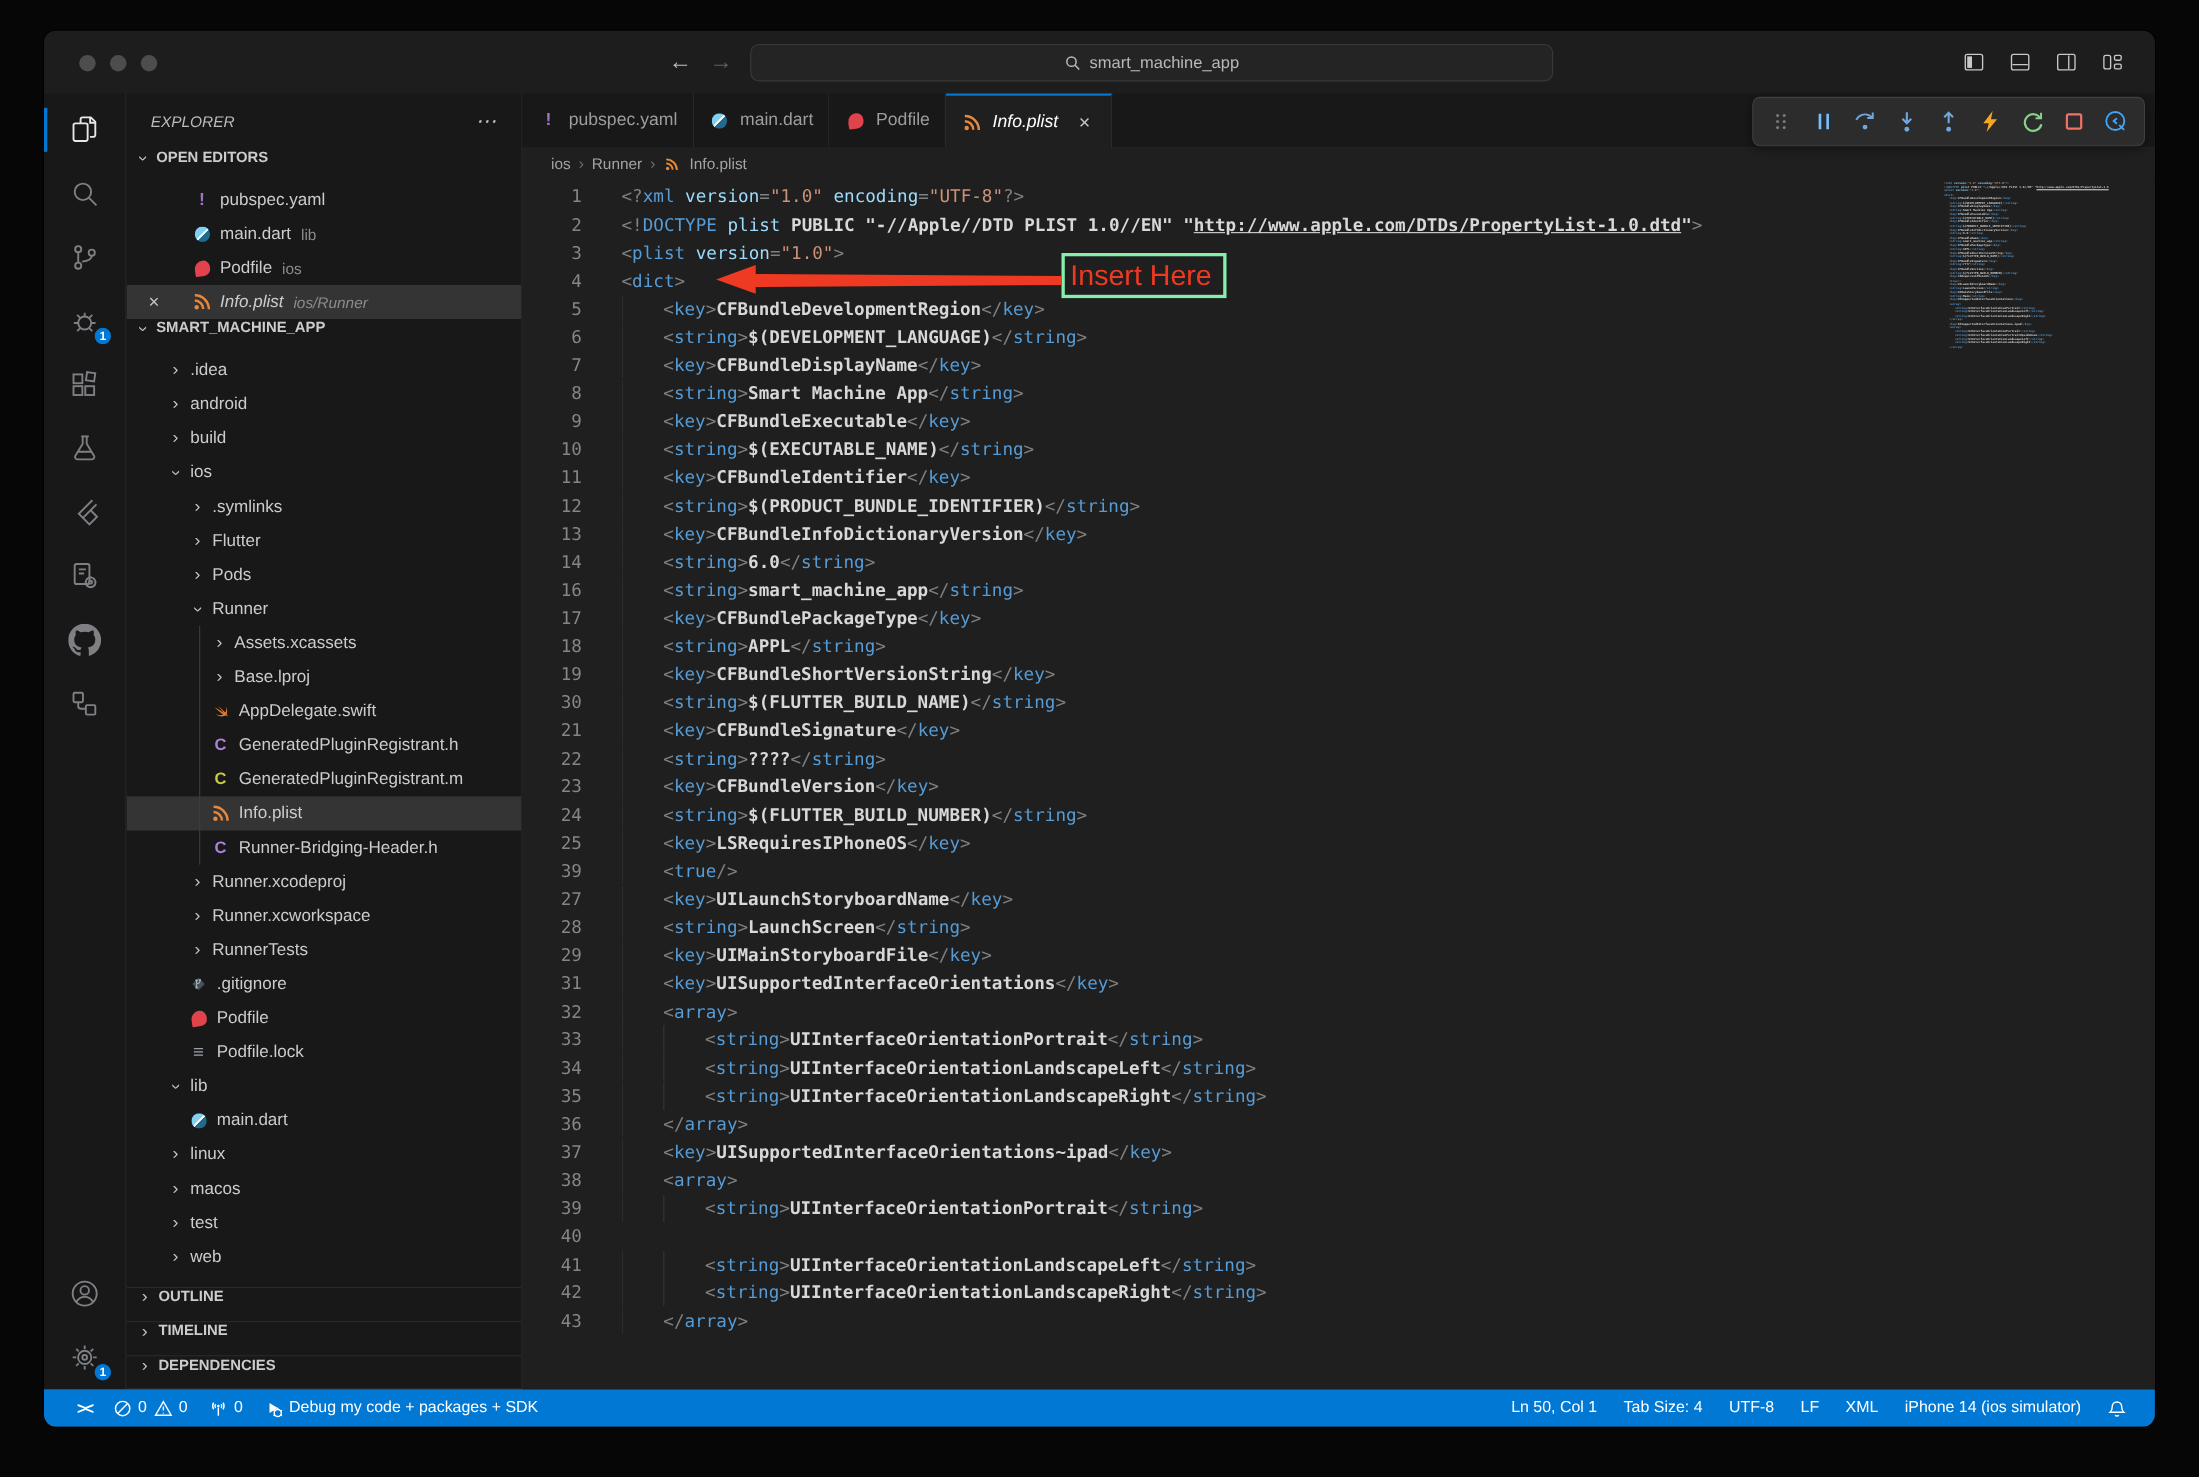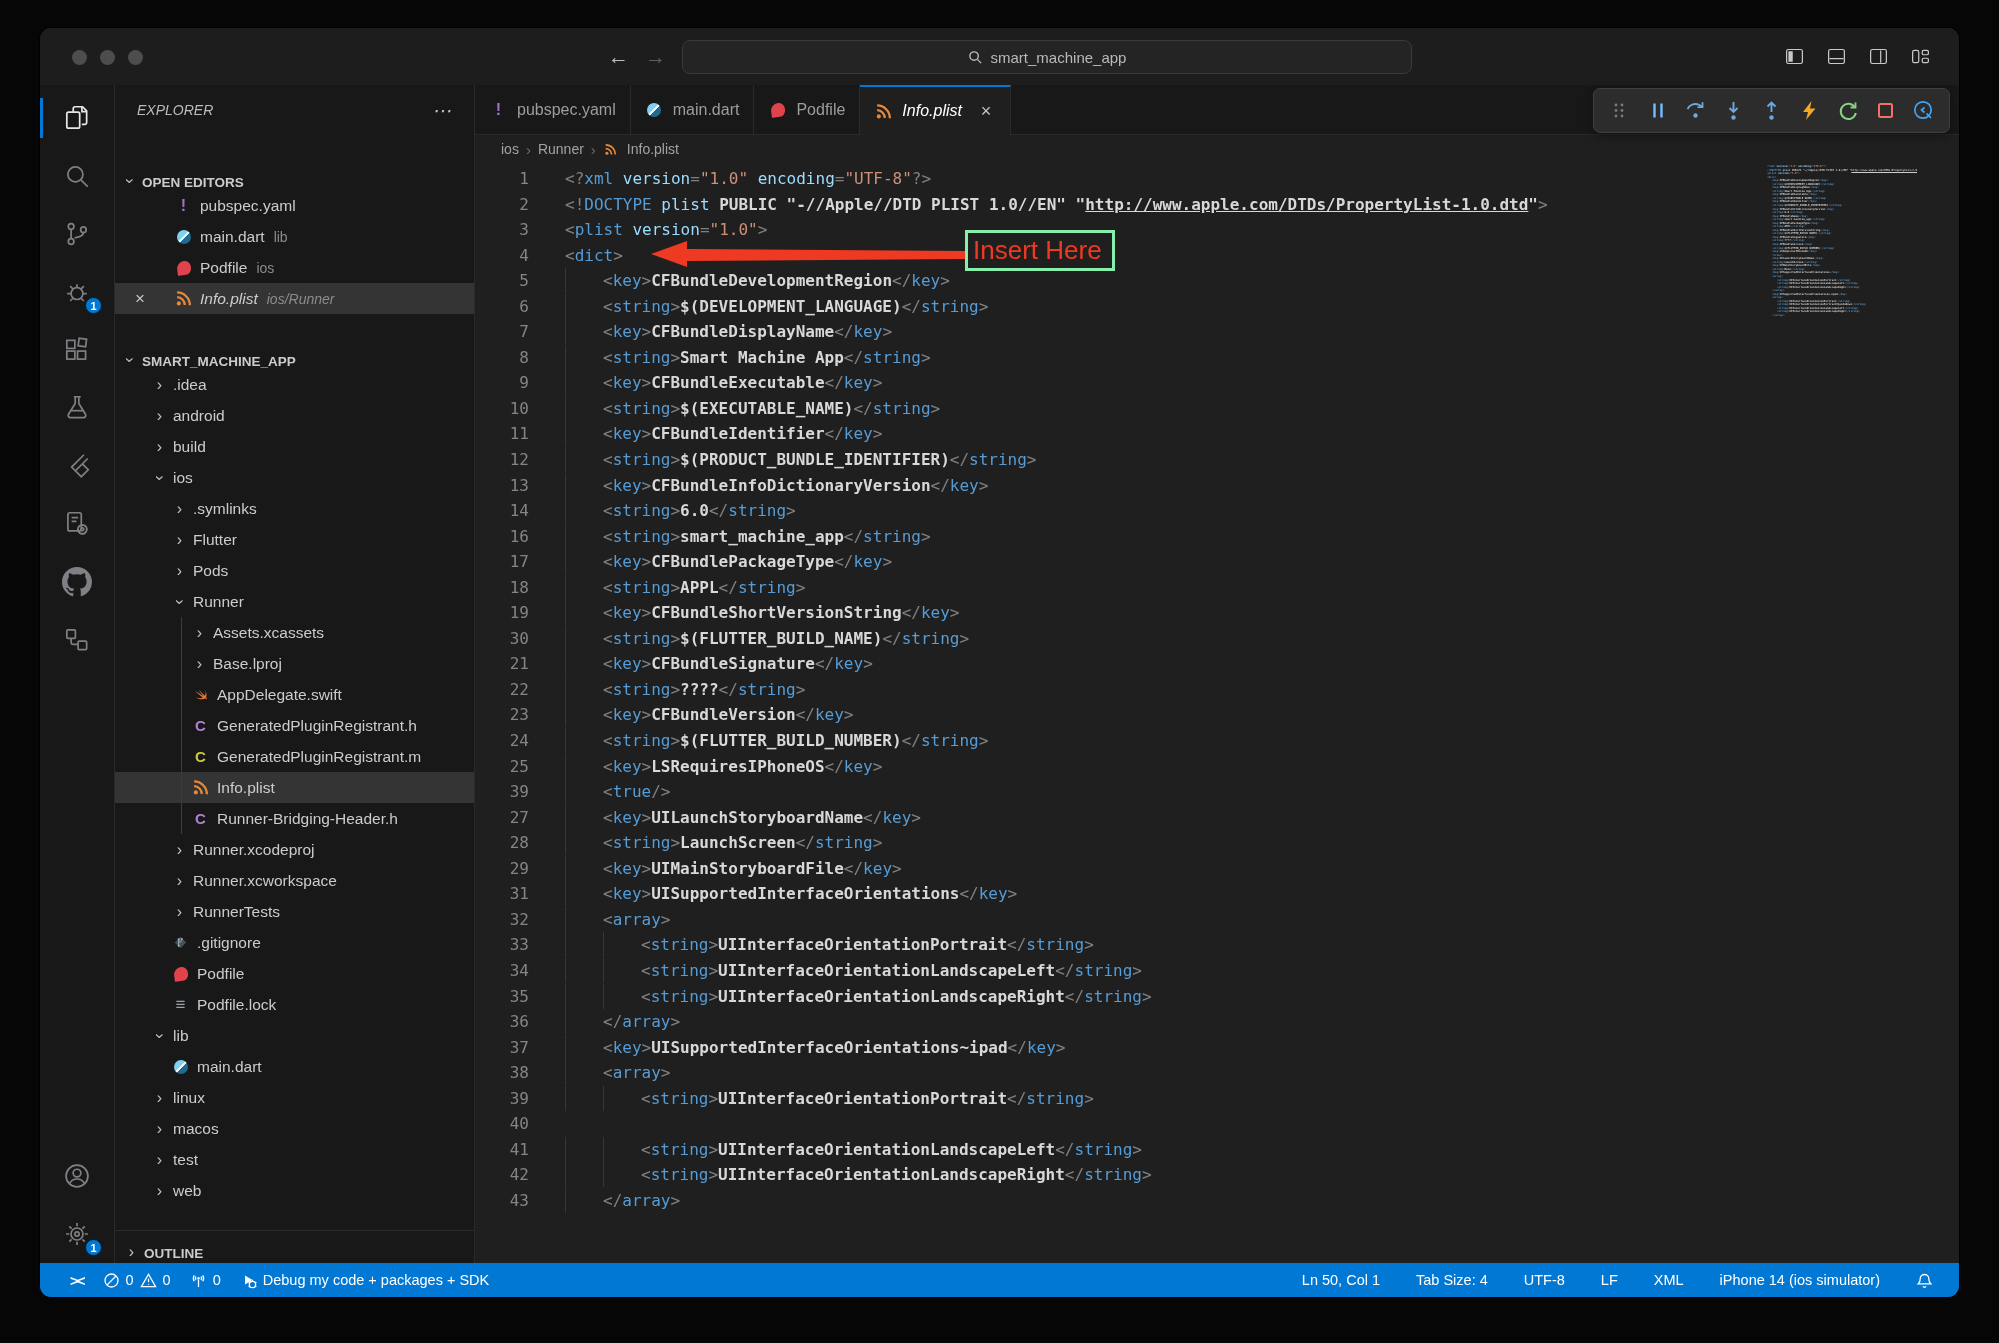--- a/index.html
+++ b/index.html
@@ -38,22 +38,22 @@
   .ab-badge { position: absolute; right: 12px; bottom: 7px; min-width: 17px; height: 17px; border-radius: 9px;
               background: #0078d4; color: #fff; font-size: 11px; font-weight: 700;
               display: flex; align-items: center; justify-content: center; border: 1px solid #181818; }
   .ab-spacer { flex: 1; }
 
   
   .sidebar { width: 360px; background: #181818; border-right: 1px solid #2a2a2a; flex: none;
              display: flex; flex-direction: column; color: #cccccc; overflow: hidden; }
   .sb-title { height: 50px; display: flex; align-items: center; padding: 0 22px; font-size: 14px; color: #bcbcbc; flex: none; font-style: italic; }
   .sb-title .more { margin-left: auto; font-size: 19px; color: #c5c5c5; letter-spacing: 1px; }
-  .sb-sec-header { height: 31px; display: flex; align-items: flex-end; padding: 0 6px; gap: 4px;
-                   font-size: 13.5px; font-weight: 700; color: #cccccc; flex: none; margin-top: 24px; }
+  .sb-sec-header { height: 31px; display: flex; align-items: flex-start; padding: 0 6px; gap: 4px;
+                   font-size: 13.5px; font-weight: 700; color: #cccccc; flex: none; }
   .chev { display: inline-block; width: 17px; text-align: center; font-size: 16px; color: #c2c2c2;
           font-weight: 400; transform: none; flex: none; }
   .chev.exp { transform: rotate(90deg); }
   .row { height: 31px; display: flex; align-items: center; font-size: 15.5px; color: #cccccc; white-space: nowrap; }
   .row.selected { background: #343434; }
   .row .detail { margin-left: 9px; color: #8c8c8c; font-size: 14px; }
   .row .lbl.italic, .row .detail.italic { font-style: italic; }
   .oe-row { padding-left: 59px; position: relative; }
   .oe-close { position: absolute; left: 16px; width: 18px; text-align: center; color: #c5c5c5; font-size: 17px; }
   .tree { position: relative; flex: none; }
@@ -119,21 +119,21 @@
   .anno-box { position: absolute; left: 490px; top: 67px; width: 150px; height: 41px;
               border: 3px solid #86efac; color: #ee3a22; font-size: 26px; font-family: "Liberation Sans", sans-serif;
               display: flex; align-items: center; padding-left: 5px; z-index: 20; white-space: nowrap; }
   .anno-arrow { position: absolute; left: 172px; top: 76px; z-index: 20; }
 
   
   .statusbar { height: 34px; background: #0078d4; color: #ffffff; display: flex; align-items: center;
                font-size: 14.5px; padding: 0 26px 0 30px; flex: none; }
   .sb-item { display: flex; align-items: center; gap: 6px; margin-right: 19px; white-space: nowrap; }
   .sb-right { margin-left: auto; display: flex; align-items: center; }
-  .sb-right .sb-item { margin-right: 0; margin-left: 36px; }
+  .sb-right .sb-item { margin-right: 0; margin-left: 24px; }
   .sb-item svg { width: 17px; height: 17px; stroke: #fff; fill: none; stroke-width: 1.3; }
   .remote-glyph { font-weight: 700; letter-spacing: -2px; font-size: 15px; }
 </style>
 </head>
 <body>
 
 <div class="window">
 
   <div class="titlebar">
     <div class="traffic">

